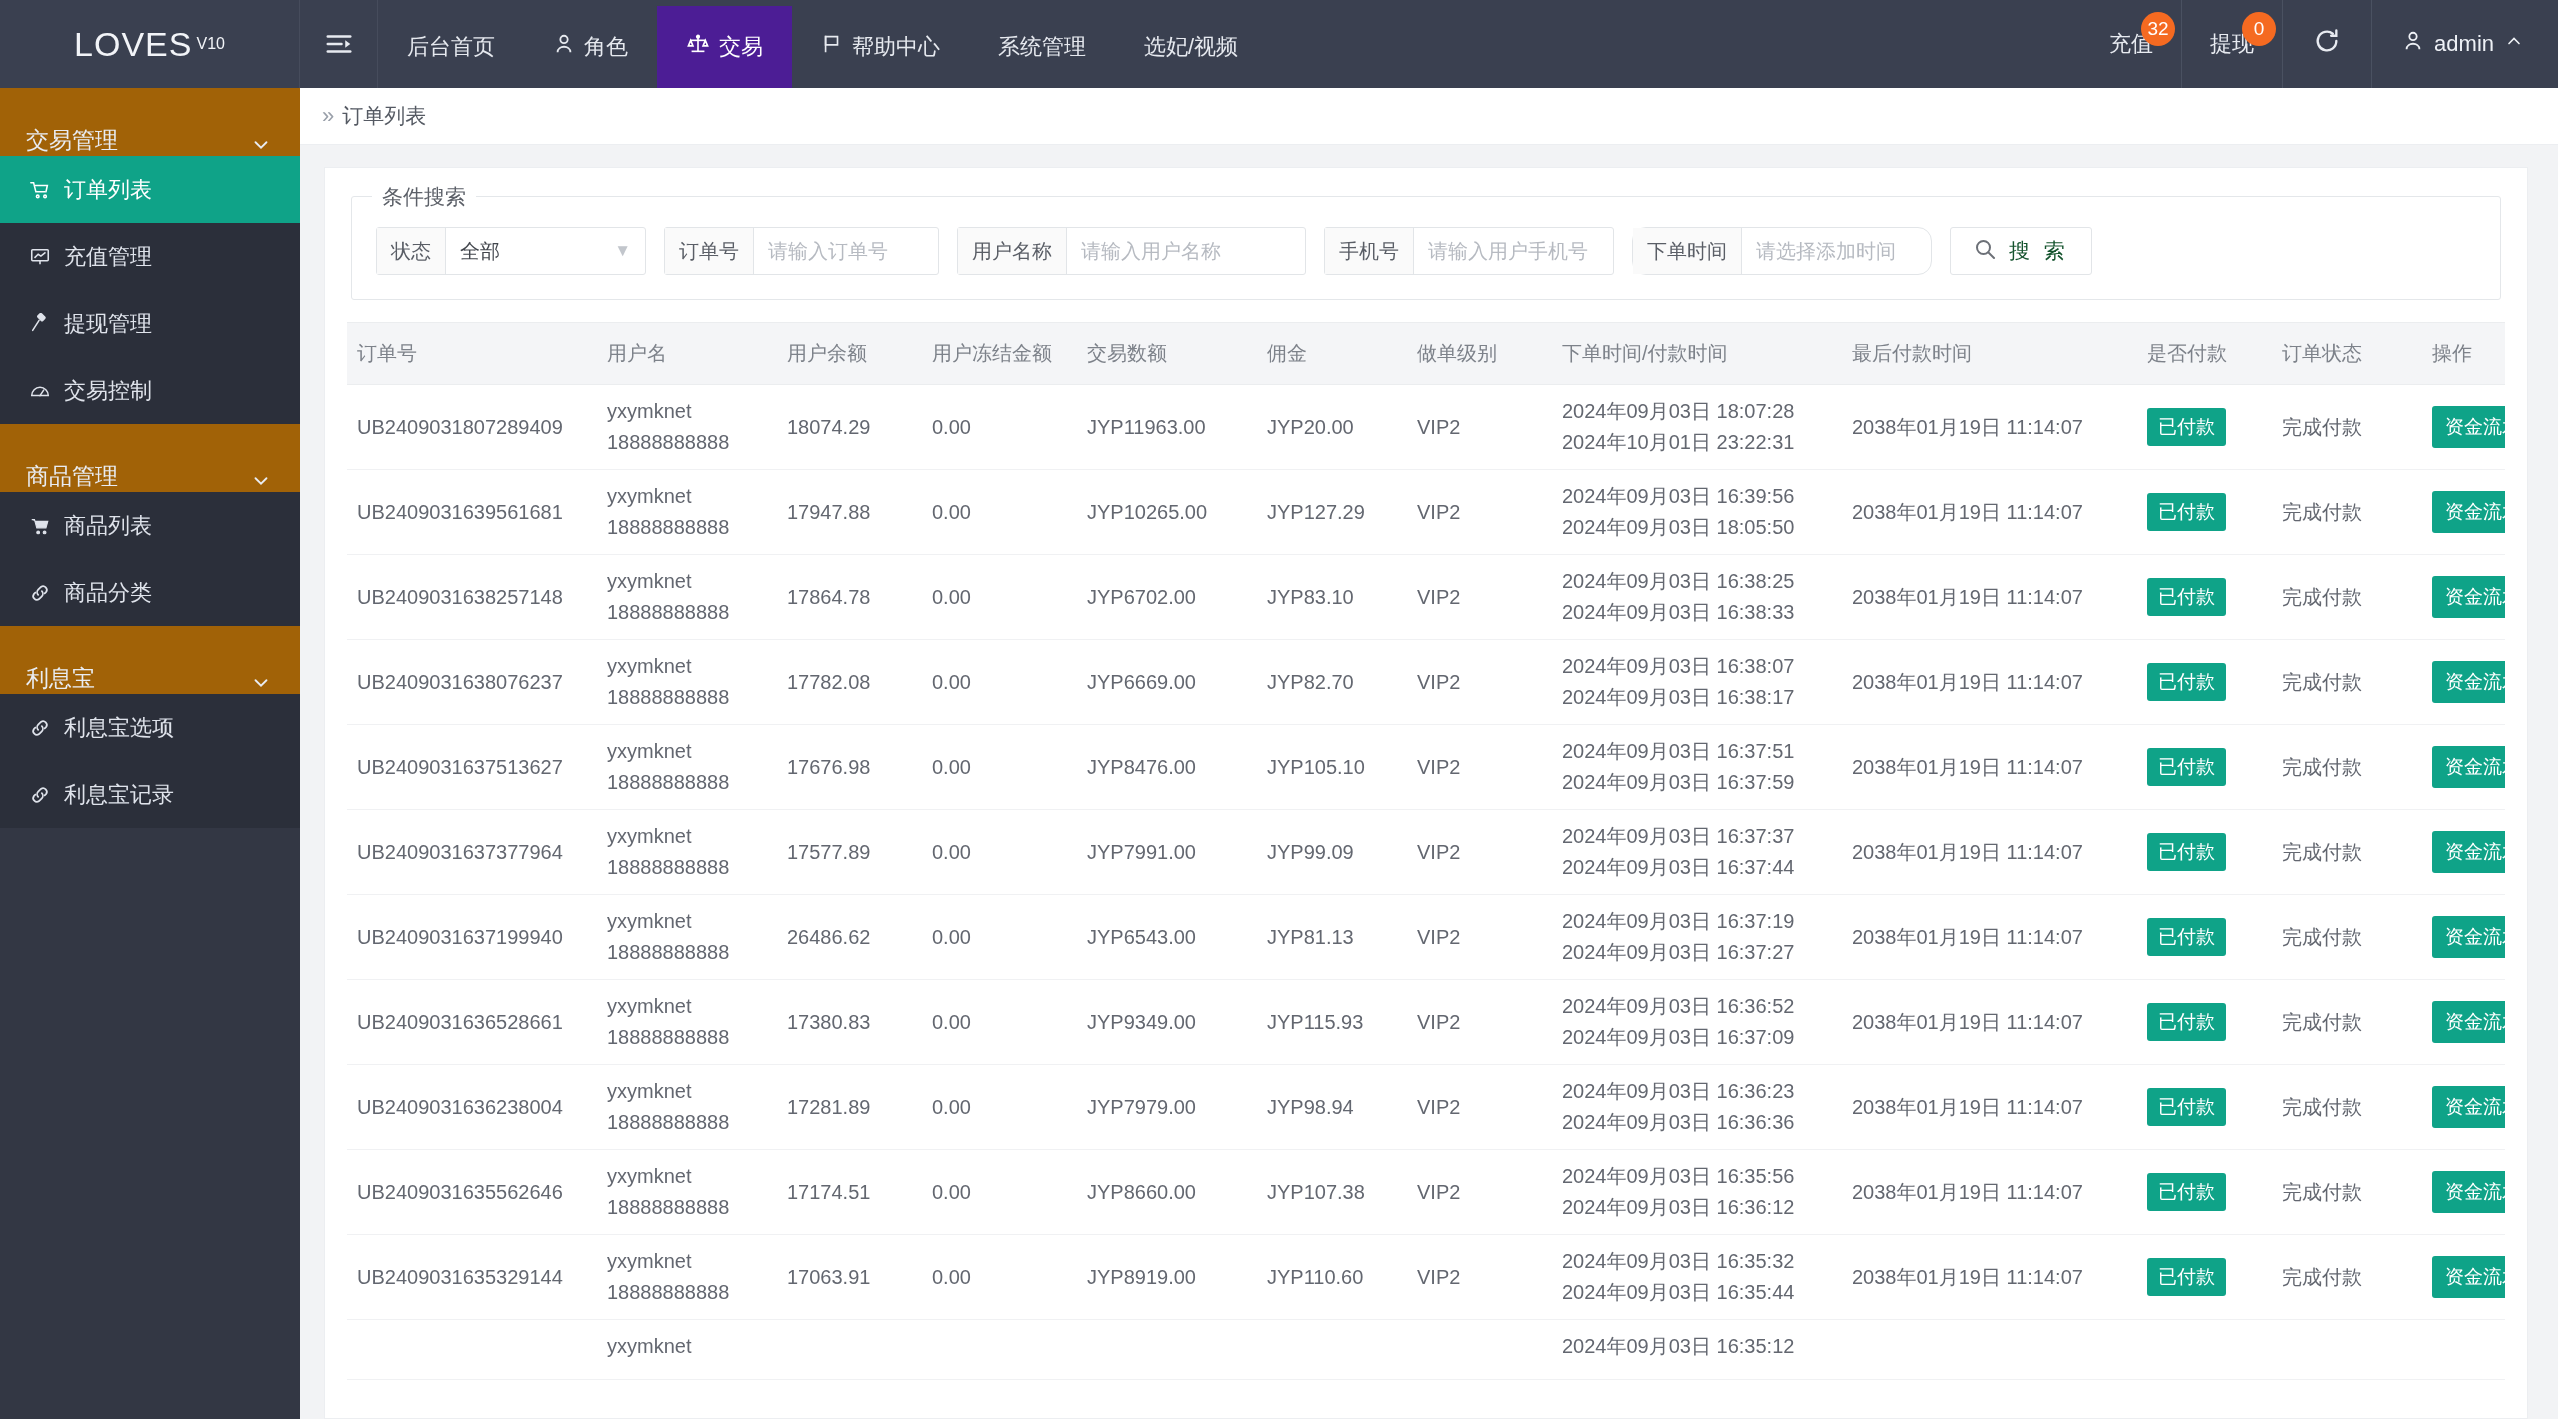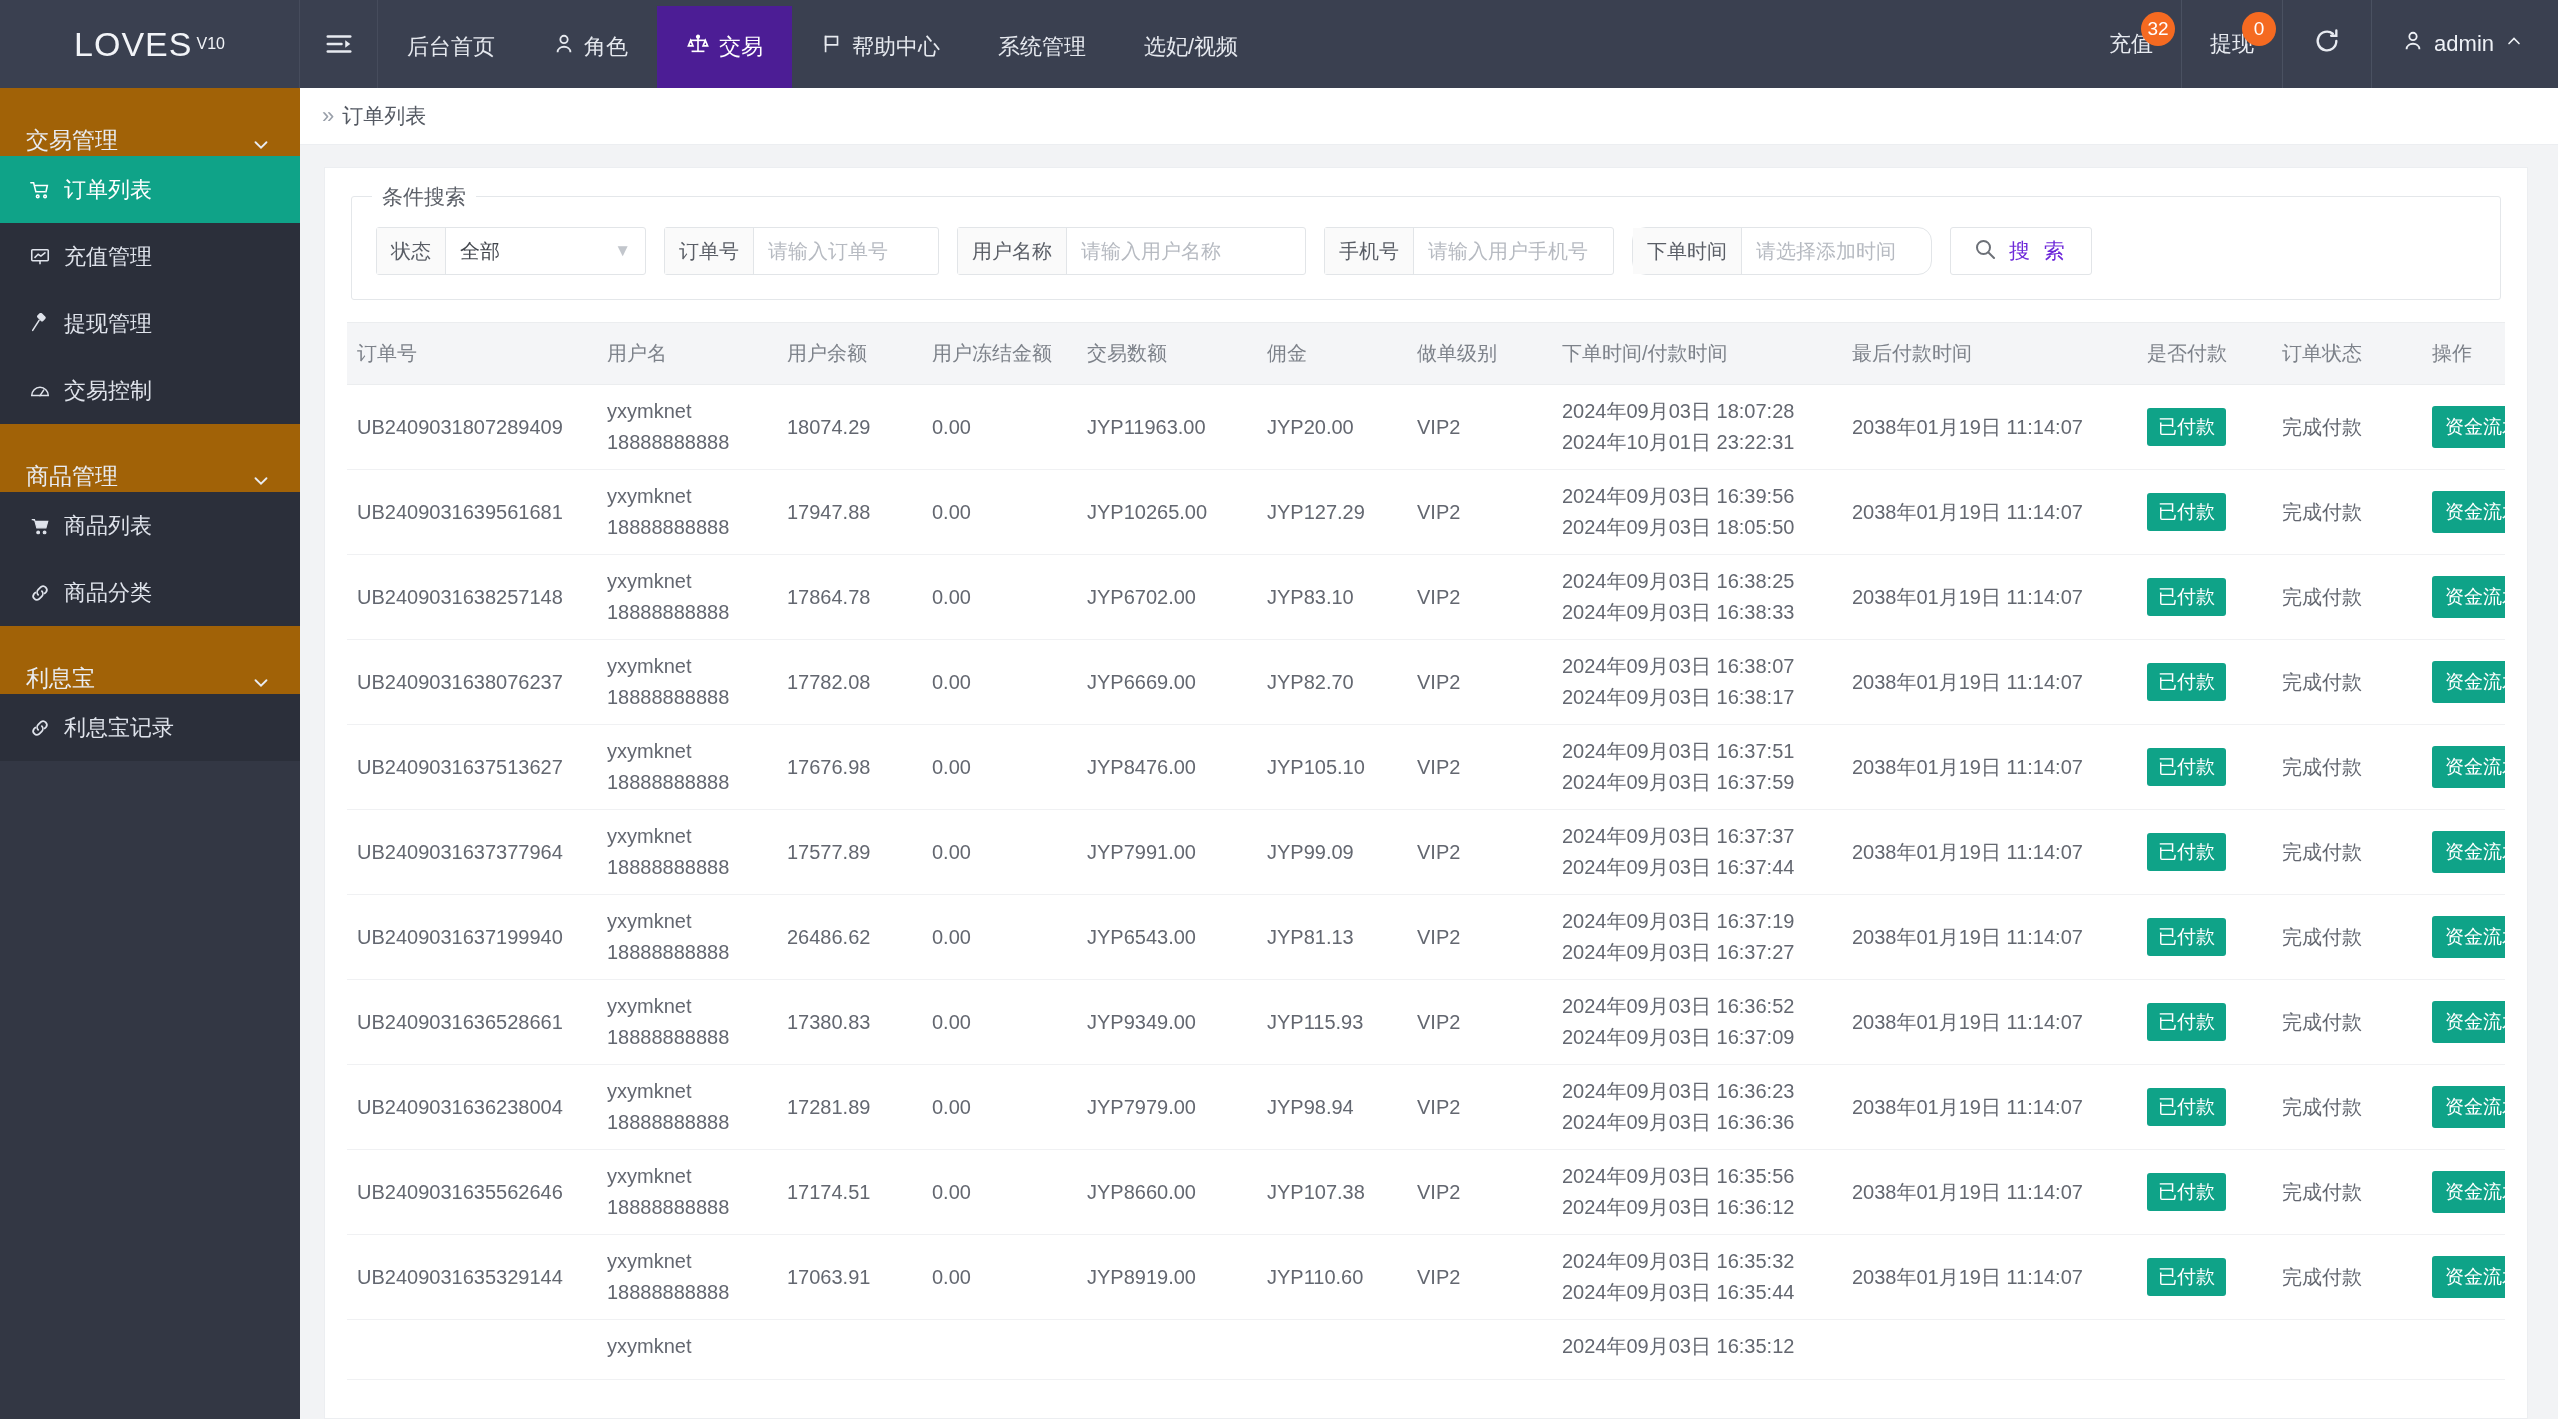--- a/index.html
+++ b/index.html
@@ -215,21 +215,21 @@
 
   .search-btn {
     display: flex; align-items: center; gap: 12px;
     height: 48px;
     padding: 0 22px;
     border: 1px solid #e2e5e8;
     border-radius: 3px;
     background: #fff;
     font-size: 21px;
     letter-spacing: 4px;
-    color: #6d28d9;
+    color: #14532d;
     cursor: pointer;
     white-space: nowrap;
   }
 
   
   .table-wrap {
     border-top: 1px solid #ebedef;
     overflow: hidden;
     height: 1070px;
   }
@@ -472,20 +472,29 @@
 
   <div class="side-group">
     <span>利息宝</span>
     <span class="chev">
       <svg width="22" height="22" viewBox="0 0 24 24" fill="none" stroke="#e9ecf2" stroke-width="2" stroke-linecap="round">
           <polyline points="6,9 12,15 18,9"></polyline>
         </svg>
     </span>
   </div>
 
+  <div class="side-item">
+    <span class="si-icon">
+      <svg width="22" height="22" viewBox="0 0 24 24" fill="none" stroke="#dfe3eb" stroke-width="1.9" stroke-linecap="round">
+        <path d="M10 14 a4 4 0 0 1 0-5.6l3-3a4 4 0 0 1 5.6 5.6l-1.5 1.5"></path>
+        <path d="M14 10 a4 4 0 0 1 0 5.6l-3 3a4 4 0 0 1-5.6-5.6l1.5-1.5"></path>
+      </svg>
+    </span>
+    <span>利息宝选项</span>
+  </div>
 
   <div class="side-item">
     <span class="si-icon">
       <svg width="22" height="22" viewBox="0 0 24 24" fill="none" stroke="#dfe3eb" stroke-width="1.9" stroke-linecap="round">
         <path d="M10 14 a4 4 0 0 1 0-5.6l3-3a4 4 0 0 1 5.6 5.6l-1.5 1.5"></path>
         <path d="M14 10 a4 4 0 0 1 0 5.6l-3 3a4 4 0 0 1-5.6-5.6l1.5-1.5"></path>
       </svg>
     </span>
     <span>利息宝记录</span>
   </div>

